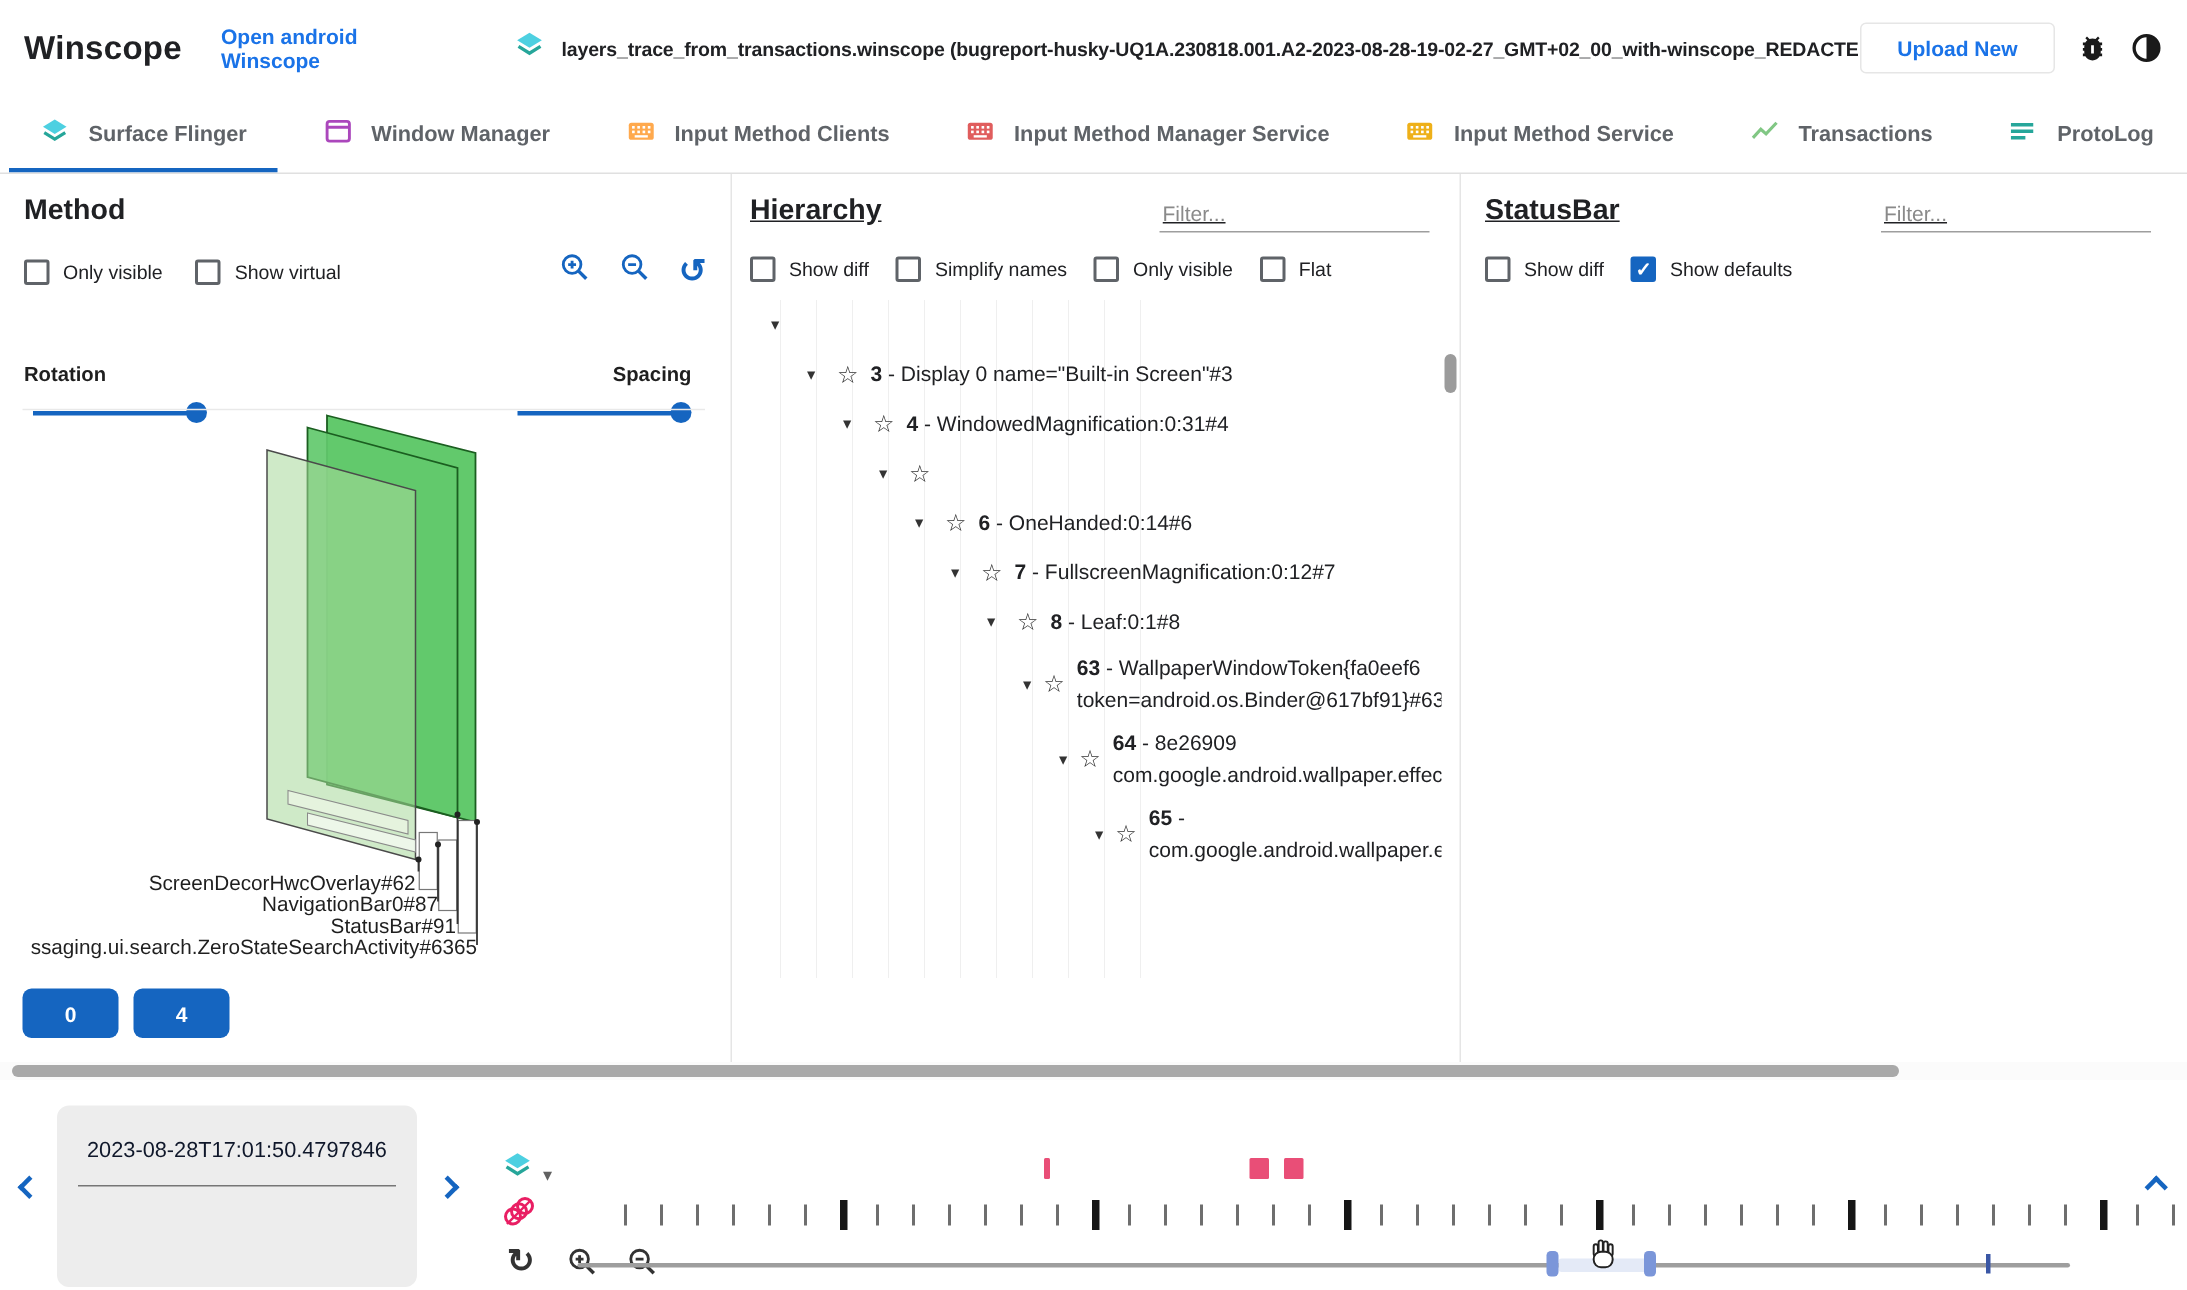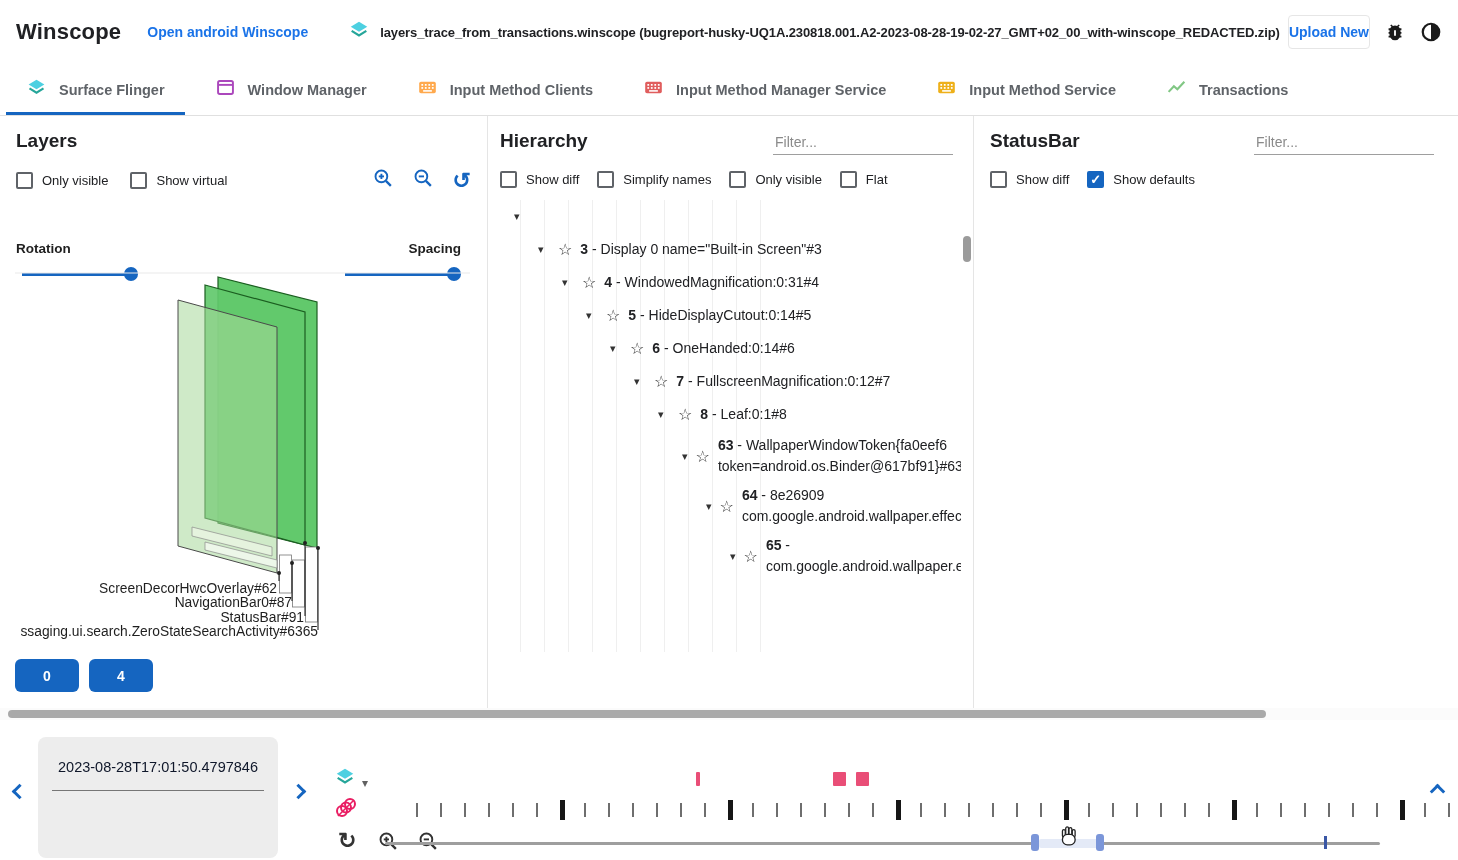--- a/index.html
+++ b/index.html
@@ -7,40 +7,40 @@
     font-family:"Liberation Sans", sans-serif; color:#202124; }
 
   
   .header { height:64px; display:flex; align-items:center; padding:0 16px; background:#fff; }
   .app-title { font-size:22px; font-weight:700; letter-spacing:.2px; }
   .legacy-link { font-size:14px; font-weight:600; color:var(--link); margin-left:26px; cursor:pointer; }
   .file-info { display:flex; align-items:center; gap:10px; margin-left:40px; min-width:0; }
   .file-info .fname { font-size:13px; font-weight:600; white-space:nowrap; letter-spacing:-.1px; }
   .spacer { flex:1; }
   .upload-btn { border:1px solid #e6e6e6; background:#fff; color:var(--link); font-weight:700;
-    font-size:14px; padding:8px 0; border-radius:4px; cursor:pointer; white-space:nowrap;text-align:center; }
+    font-size:14px; padding:8px 24px; border-radius:4px; cursor:pointer; white-space:nowrap;text-align:center; }
   .hdr-icon { margin-left:14px; display:flex; align-items:center; }
 
   
   .tabbar { height:52px; display:flex; align-items:stretch; border-bottom:1px solid #e0e0e0;
     padding-left:6px; overflow:hidden; white-space:nowrap; }
   .tab { display:flex; align-items:center; gap:12px; padding:0 20px; margin-right:10px;
     position:relative; cursor:pointer; }
   .tab .tlabel { font-size:14.5px; font-weight:600; color:#5f6368; }
   .tab.active::after { content:""; position:absolute; left:0; right:0; bottom:0; height:3px;
     background:var(--accent); }
 
   
   .main { display:flex; height:592px; }
   .panel { padding:14px 16px; position:relative; }
   .panel-layers { width:488px; border-right:1px solid #e5e5e5; }
   .panel-hierarchy { width:486px; border-right:1px solid #e5e5e5; padding:14px 12px; }
   .panel-props { flex:1; }
   .panel-title { font-size:19px; font-weight:600; }
-  .panel-head { display:flex; justify-content:space-between; align-items:flex-start; }
+  .panel-head { display:flex; justify-content:space-between; align-items:flex-start;text-decoration:underline; }
   .filter-input { border:none; border-bottom:1px solid #9e9e9e; width:180px; font-size:14px;
     padding:4px 2px; outline:none; background:transparent; color:#202124; margin-right:8px; }
   .filter-input::placeholder { color:#8a8a8a; }
 
   .cb-row { display:flex; align-items:center; gap:22px; margin-top:16px; }
   .cb { display:flex; align-items:center; gap:9px; cursor:pointer; }
   .cb .box { width:17px; height:17px; border:2px solid #5f6368; border-radius:2px; background:#fff;
     display:flex; align-items:center; justify-content:center; }
   .cb .box.checked { border-color:var(--accent); background:var(--accent); color:#fff;
     font-size:13px; font-weight:700; line-height:1; }
@@ -217,27 +217,37 @@
     <span class="tlabel">Input Method Service</span>
   </div>
   <div class="tab">
     <span>
       <svg width="21" height="21" viewBox="0 0 24 24">
           <polyline points="3,17 9,10.5 13,14 21,5.5" fill="none" stroke="#81c784" stroke-width="2.4"></polyline>
         </svg>
     </span>
     <span class="tlabel">Transactions</span>
   </div>
+  <div class="tab">
+    <span>
+      <svg width="21" height="21" viewBox="0 0 24 24" stroke="#26a69a" stroke-width="2.6">
+          <line x1="3" y1="7" x2="20" y2="7"></line>
+          <line x1="3" y1="12" x2="20" y2="12"></line>
+          <line x1="3" y1="17" x2="14" y2="17"></line>
+        </svg>
+    </span>
+    <span class="tlabel">ProtoLog</span>
+  </div>
 
 </div>
 
 <div class="main">
 
   <div class="panel panel-layers">
-    <div class="panel-title">Layers</div>
+    <div class="panel-title">Method</div>
     <div class="cb-row">
       <label class="cb">
         <span class="box"></span>
         <span class="cblabel">Only visible</span>
       </label>
       <label class="cb">
         <span class="box"></span>
         <span class="cblabel">Show virtual</span>
       </label>
       <div class="spacer"></div>
@@ -355,21 +365,20 @@
             <span class="node-text"><b>3</b> - Display 0 name="Built-in Screen"#3</span>
           </div>
           <div class="tree-row" style="padding-left: 62px;">
             <span class="caret">▾</span>
             <span class="star">☆</span>
             <span class="node-text"><b>4</b> - WindowedMagnification:0:31#4</span>
           </div>
           <div class="tree-row" style="padding-left: 86px;">
             <span class="caret">▾</span>
             <span class="star">☆</span>
-            <span class="node-text"><b>5</b> - HideDisplayCutout:0:14#5</span>
           </div>
           <div class="tree-row" style="padding-left: 110px;">
             <span class="caret">▾</span>
             <span class="star">☆</span>
             <span class="node-text"><b>6</b> - OneHanded:0:14#6</span>
           </div>
           <div class="tree-row" style="padding-left: 134px;">
             <span class="caret">▾</span>
             <span class="star">☆</span>
             <span class="node-text"><b>7</b> - FullscreenMagnification:0:12#7</span>

